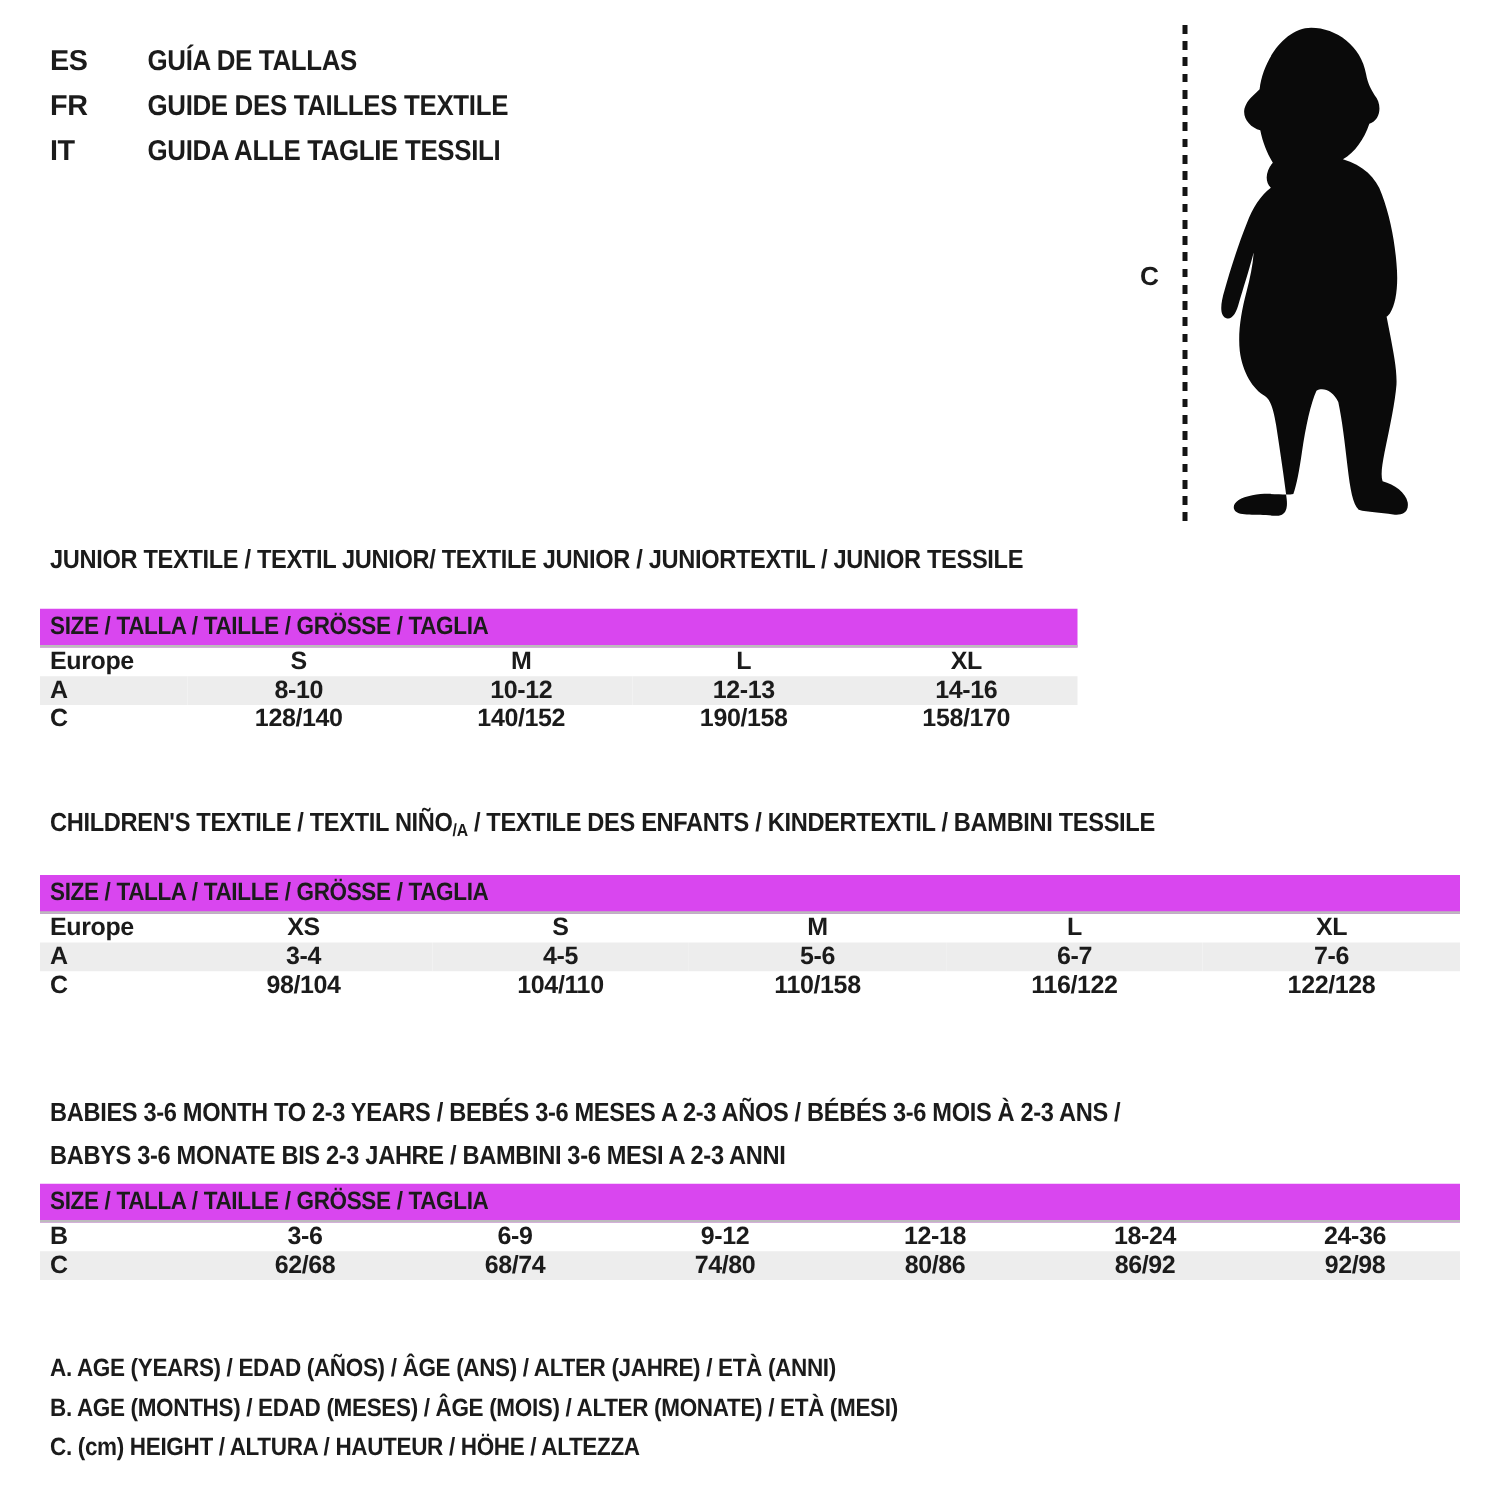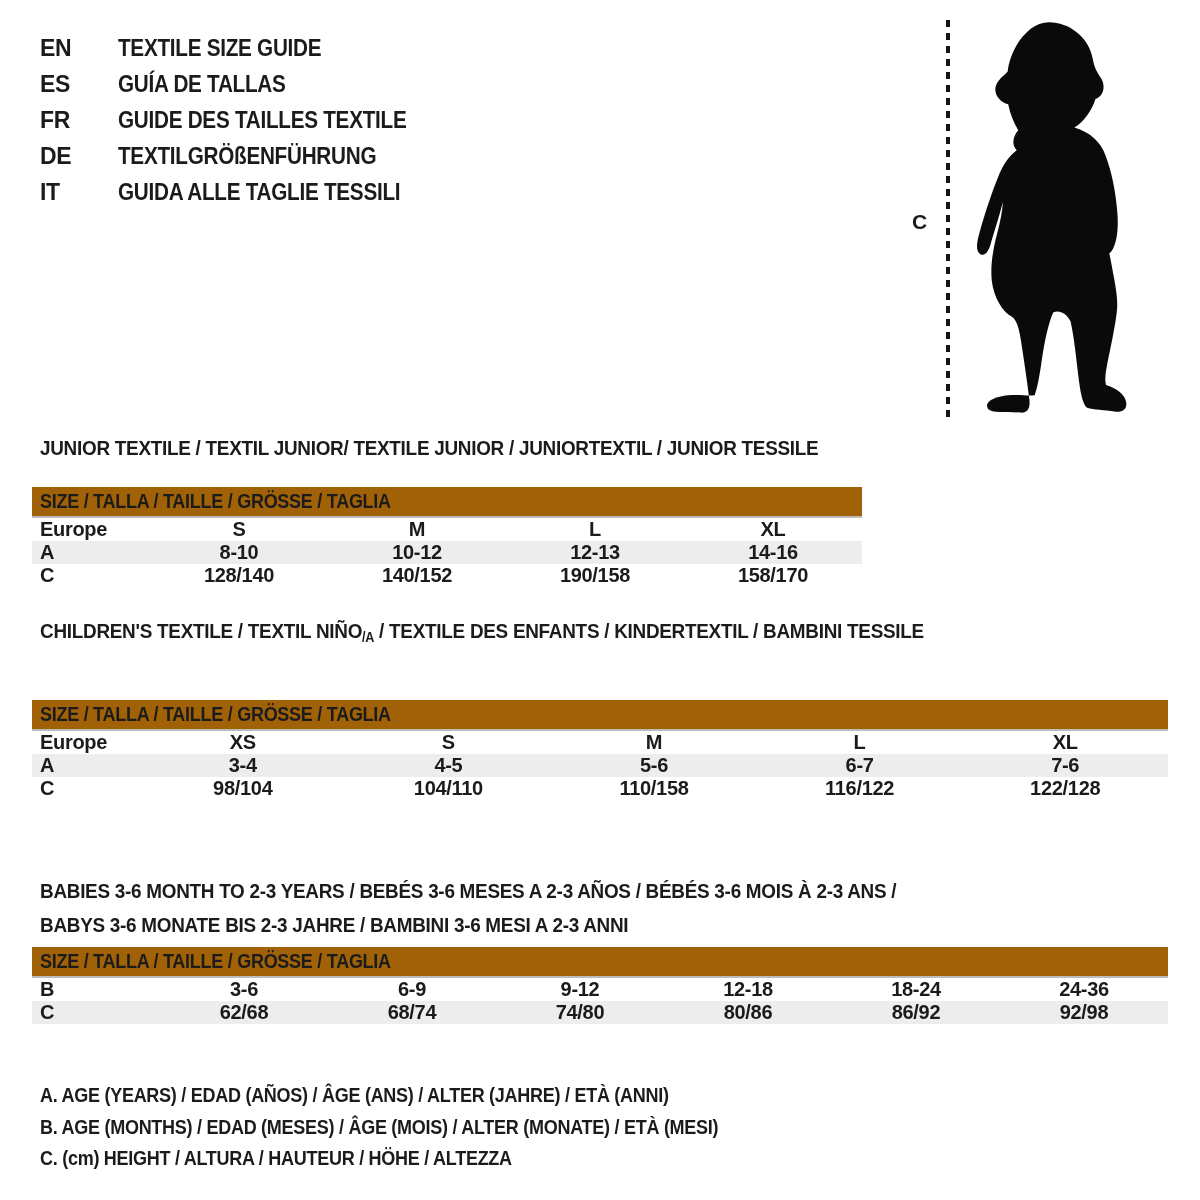--- a/index.html
+++ b/index.html
@@ -24,31 +24,31 @@
   .dash-line{
     position:absolute;left:46px;top:6px;width:4px;height:398px;
     background:repeating-linear-gradient(180deg,#141414 0 7px,transparent 7px 13px);
   }
   .figure svg{position:absolute;left:62px;top:4px;}
 
   
   .sec-heading{position:absolute;left:40px;margin:0;font-size:21px;font-weight:700;letter-spacing:-.3px;line-height:24px;}
   .sec-heading .sub{font-size:14px;vertical-align:-4px;}
   #junior-heading{top:436px;text-align:right;}
-  #children-heading{top:619px;text-align:right;}
+  #children-heading{top:647px;text-align:right;}
   #babies-heading{top:874px;}
   #babies-heading .hline{display:block;line-height:34px;}
 
   
   .tbl{position:absolute;left:32px;}
   #junior-table{top:487px;width:830px;}
   #children-table{top:700px;width:1136px;}
   #babies-table{top:947px;width:1136px;}
   .band{
-    height:29px;line-height:29px;background:#a16207;border-bottom:2px solid #bcbcbc;
+    height:29px;line-height:29px;background:#d946ef;border-bottom:2px solid #bcbcbc;
     font-size:20px;font-weight:700;padding-left:8px;letter-spacing:-.3px;
   }
   .tbl table{border-collapse:collapse;table-layout:fixed;width:100%;}
   .tbl td{
     height:16px;padding:0;text-align:center;vertical-align:middle;
     font-size:20px;font-weight:700;letter-spacing:-.3px;
   }
   .tbl td:first-child{text-align:left;padding-left:8px;}
   .tbl tr:nth-child(even) td{background:#ededed;}
   #junior-table td:first-child{width:110px;}
@@ -59,34 +59,26 @@
   .legend{position:absolute;top:1080px;left:40px;}
   .legend-line{line-height:31.5px;font-size:20px;font-weight:700;letter-spacing:-.3px;}
 </style>
 </head>
 <body>
 
 <div class="page">
 
   <div class="lang-block">
     <div class="lang-row">
-      <span class="lang-code">EN</span>
-      <span class="cond">TEXTILE SIZE GUIDE</span>
-    </div>
-    <div class="lang-row">
       <span class="lang-code">ES</span>
       <span class="cond">GUÍA DE TALLAS</span>
     </div>
     <div class="lang-row">
       <span class="lang-code">FR</span>
       <span class="cond">GUIDE DES TAILLES TEXTILE</span>
-    </div>
-    <div class="lang-row">
-      <span class="lang-code">DE</span>
-      <span class="cond">TEXTILGRÖßENFÜHRUNG</span>
     </div>
     <div class="lang-row">
       <span class="lang-code">IT</span>
       <span class="cond">GUIDA ALLE TAGLIE TESSILI</span>
     </div>
   </div>
 
   <div class="figure">
     <span class="c-label">C</span>
     <div class="dash-line"></div>

